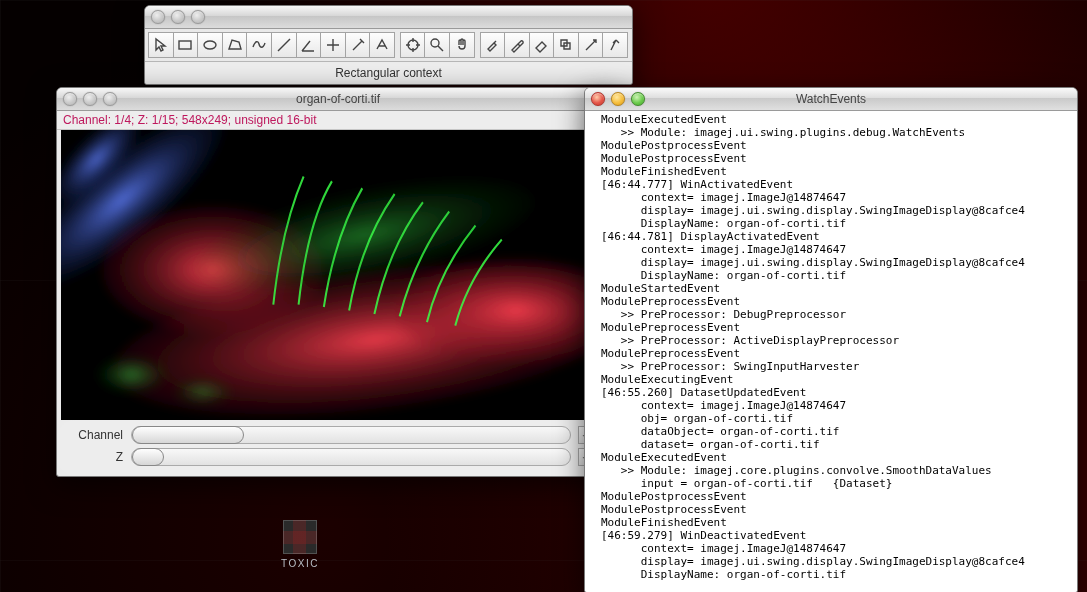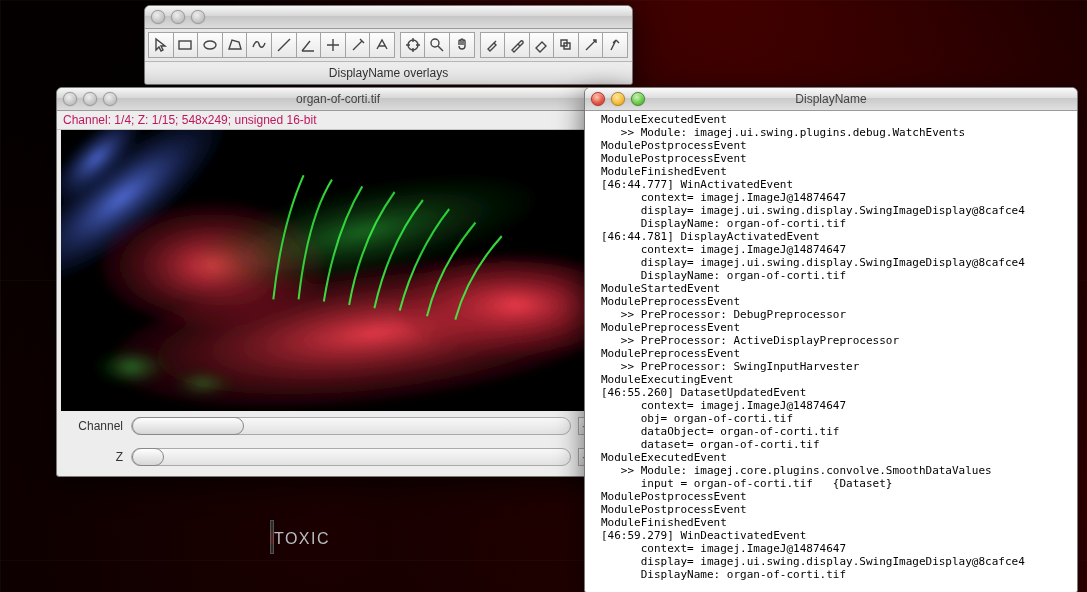--- a/index.html
+++ b/index.html
@@ -30,23 +30,23 @@
       linear-gradient(180deg, rgba(70,70,70,.3) 1px, transparent 1px) 0 0/100% 280px;
     pointer-events:none;
     opacity:.35;
   }
 
   
   .desktop-icon {
     position:absolute;
     left: 270px; top: 520px;
     width: 60px;
-    display:flex; flex-direction:row; align-items:center;
+    display:flex; flex-direction:column; align-items:center;
     color:#b9bec5;
-    font-size:16px;
+    font-size:10px;
     letter-spacing:1.5px;
     text-align:center;
   }
   .desktop-icon .cube {
     width:34px; height:34px;
     display:inline-block;
     margin-bottom:4px;
     background:
       linear-gradient(0deg, transparent 10px, rgba(170,30,30,.25) 10px 23px, transparent 23px),
       linear-gradient(90deg, transparent 10px, rgba(170,30,30,.25) 10px 23px, transparent 23px),
@@ -136,21 +136,21 @@
     flex:1;
     margin:0 4px;
     display:flex;
   }
   #win-image .canvas-wrap svg {
     width:100%; height:100%;
   }
   .sliders {
     padding:6px 10px 10px;
     background:#ededed;
-    display:flex; flex-direction:column; gap:13px;border-radius:19px;
+    display:flex; flex-direction:column; gap:4px;border-radius:19px;
   }
   .slider-row {
     display:flex; align-items:center; gap:8px;
   }
   .slider-row label {
     width:56px; text-align:right; font-size:12px; color:#333;
   }
   .slider {
     flex:1; height:16px;
     background:linear-gradient(#f8f8f8,#e2e2e2);
@@ -308,21 +308,21 @@
         <svg viewBox="0 0 16 16">
           <path d="M3 13 L13 3 M10 3 H13 V6"></path>
         </svg>
       </span>
     <span class="tool">
         <svg viewBox="0 0 16 16">
           <path d="M4 13 L9 3 M9 3 L12 6 M9 3 L6 6"></path>
         </svg>
       </span>
   </div>
-  <div class="statusbar">DisplayName overlays</div>
+  <div class="statusbar">Rectangular context</div>
 </div>
 
 <div id="win-image" class="win">
   <div class="titlebar">
     <div class="traffic">
       <span class="tl-btn tl-dim"></span>
       <span class="tl-btn tl-dim"></span>
       <span class="tl-btn tl-dim"></span>
     </div>
     <div class="title">organ-of-corti.tif</div>
@@ -407,16 +407,16 @@
   </div>
 </div>
 
 <div id="win-monitor" class="win">
   <div class="titlebar active">
     <div class="traffic">
       <span class="tl-btn tl-close"></span>
       <span class="tl-btn tl-min"></span>
       <span class="tl-btn tl-zoom"></span>
     </div>
-    <div class="title">DisplayName</div>
+    <div class="title">WatchEvents</div>
   </div>
   <div class="log" id="monitor-log"><div>ModuleExecutedEvent</div><div>   &gt;&gt; Module: imagej.ui.swing.plugins.debug.WatchEvents</div><div>ModulePostprocessEvent</div><div>ModulePostprocessEvent</div><div>ModuleFinishedEvent</div><div>[46:44.777] WinActivatedEvent</div><div>      context= imagej.ImageJ@14874647</div><div>      display= imagej.ui.swing.display.SwingImageDisplay@8cafce4</div><div>      DisplayName: organ-of-corti.tif</div><div>[46:44.781] DisplayActivatedEvent</div><div>      context= imagej.ImageJ@14874647</div><div>      display= imagej.ui.swing.display.SwingImageDisplay@8cafce4</div><div>      DisplayName: organ-of-corti.tif</div><div>ModuleStartedEvent</div><div>ModulePreprocessEvent</div><div>   &gt;&gt; PreProcessor: DebugPreprocessor</div><div>ModulePreprocessEvent</div><div>   &gt;&gt; PreProcessor: ActiveDisplayPreprocessor</div><div>ModulePreprocessEvent</div><div>   &gt;&gt; PreProcessor: SwingInputHarvester</div><div>ModuleExecutingEvent</div><div>[46:55.260] DatasetUpdatedEvent</div><div>      context= imagej.ImageJ@14874647</div><div>      obj= organ-of-corti.tif</div><div>      dataObject= organ-of-corti.tif</div><div>      dataset= organ-of-corti.tif</div><div>ModuleExecutedEvent</div><div>   &gt;&gt; Module: imagej.core.plugins.convolve.SmoothDataValues</div><div>      input = organ-of-corti.tif   {Dataset}</div><div>ModulePostprocessEvent</div><div>ModulePostprocessEvent</div><div>ModuleFinishedEvent</div><div>[46:59.279] WinDeactivatedEvent</div><div>      context= imagej.ImageJ@14874647</div><div>      display= imagej.ui.swing.display.SwingImageDisplay@8cafce4</div><div>      DisplayName: organ-of-corti.tif</div></div>
 </div>
 
 </body></html>

